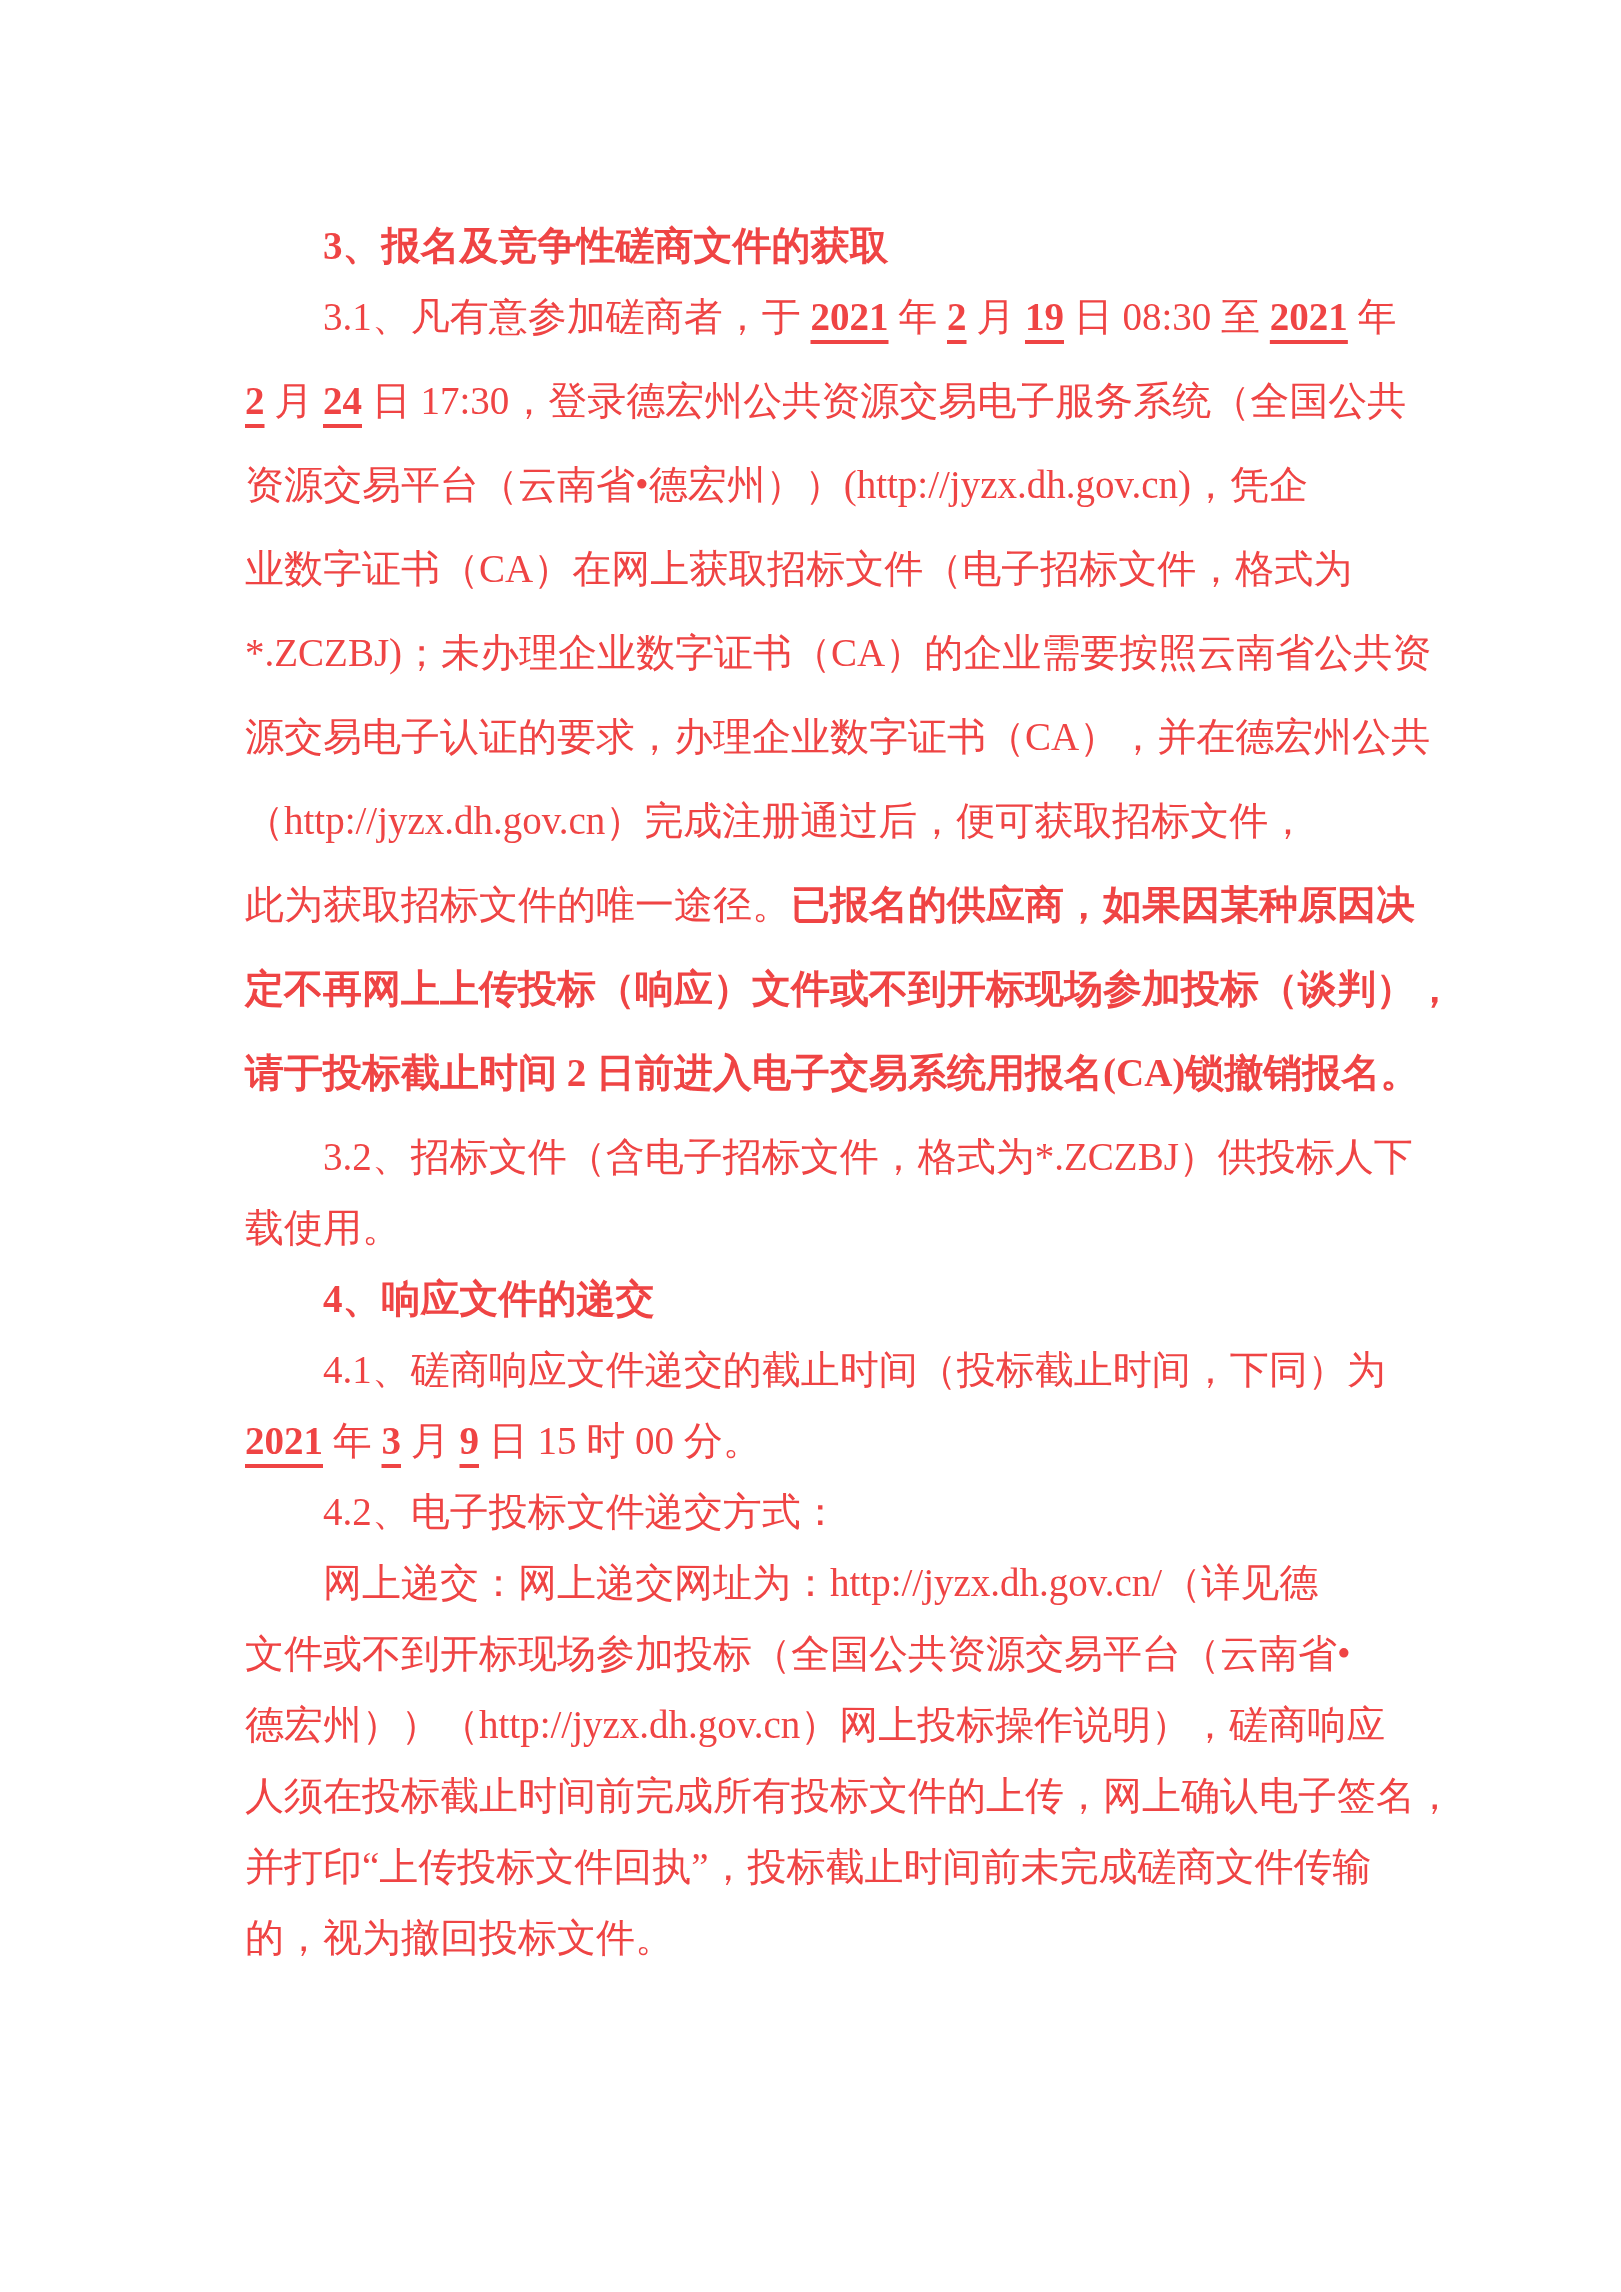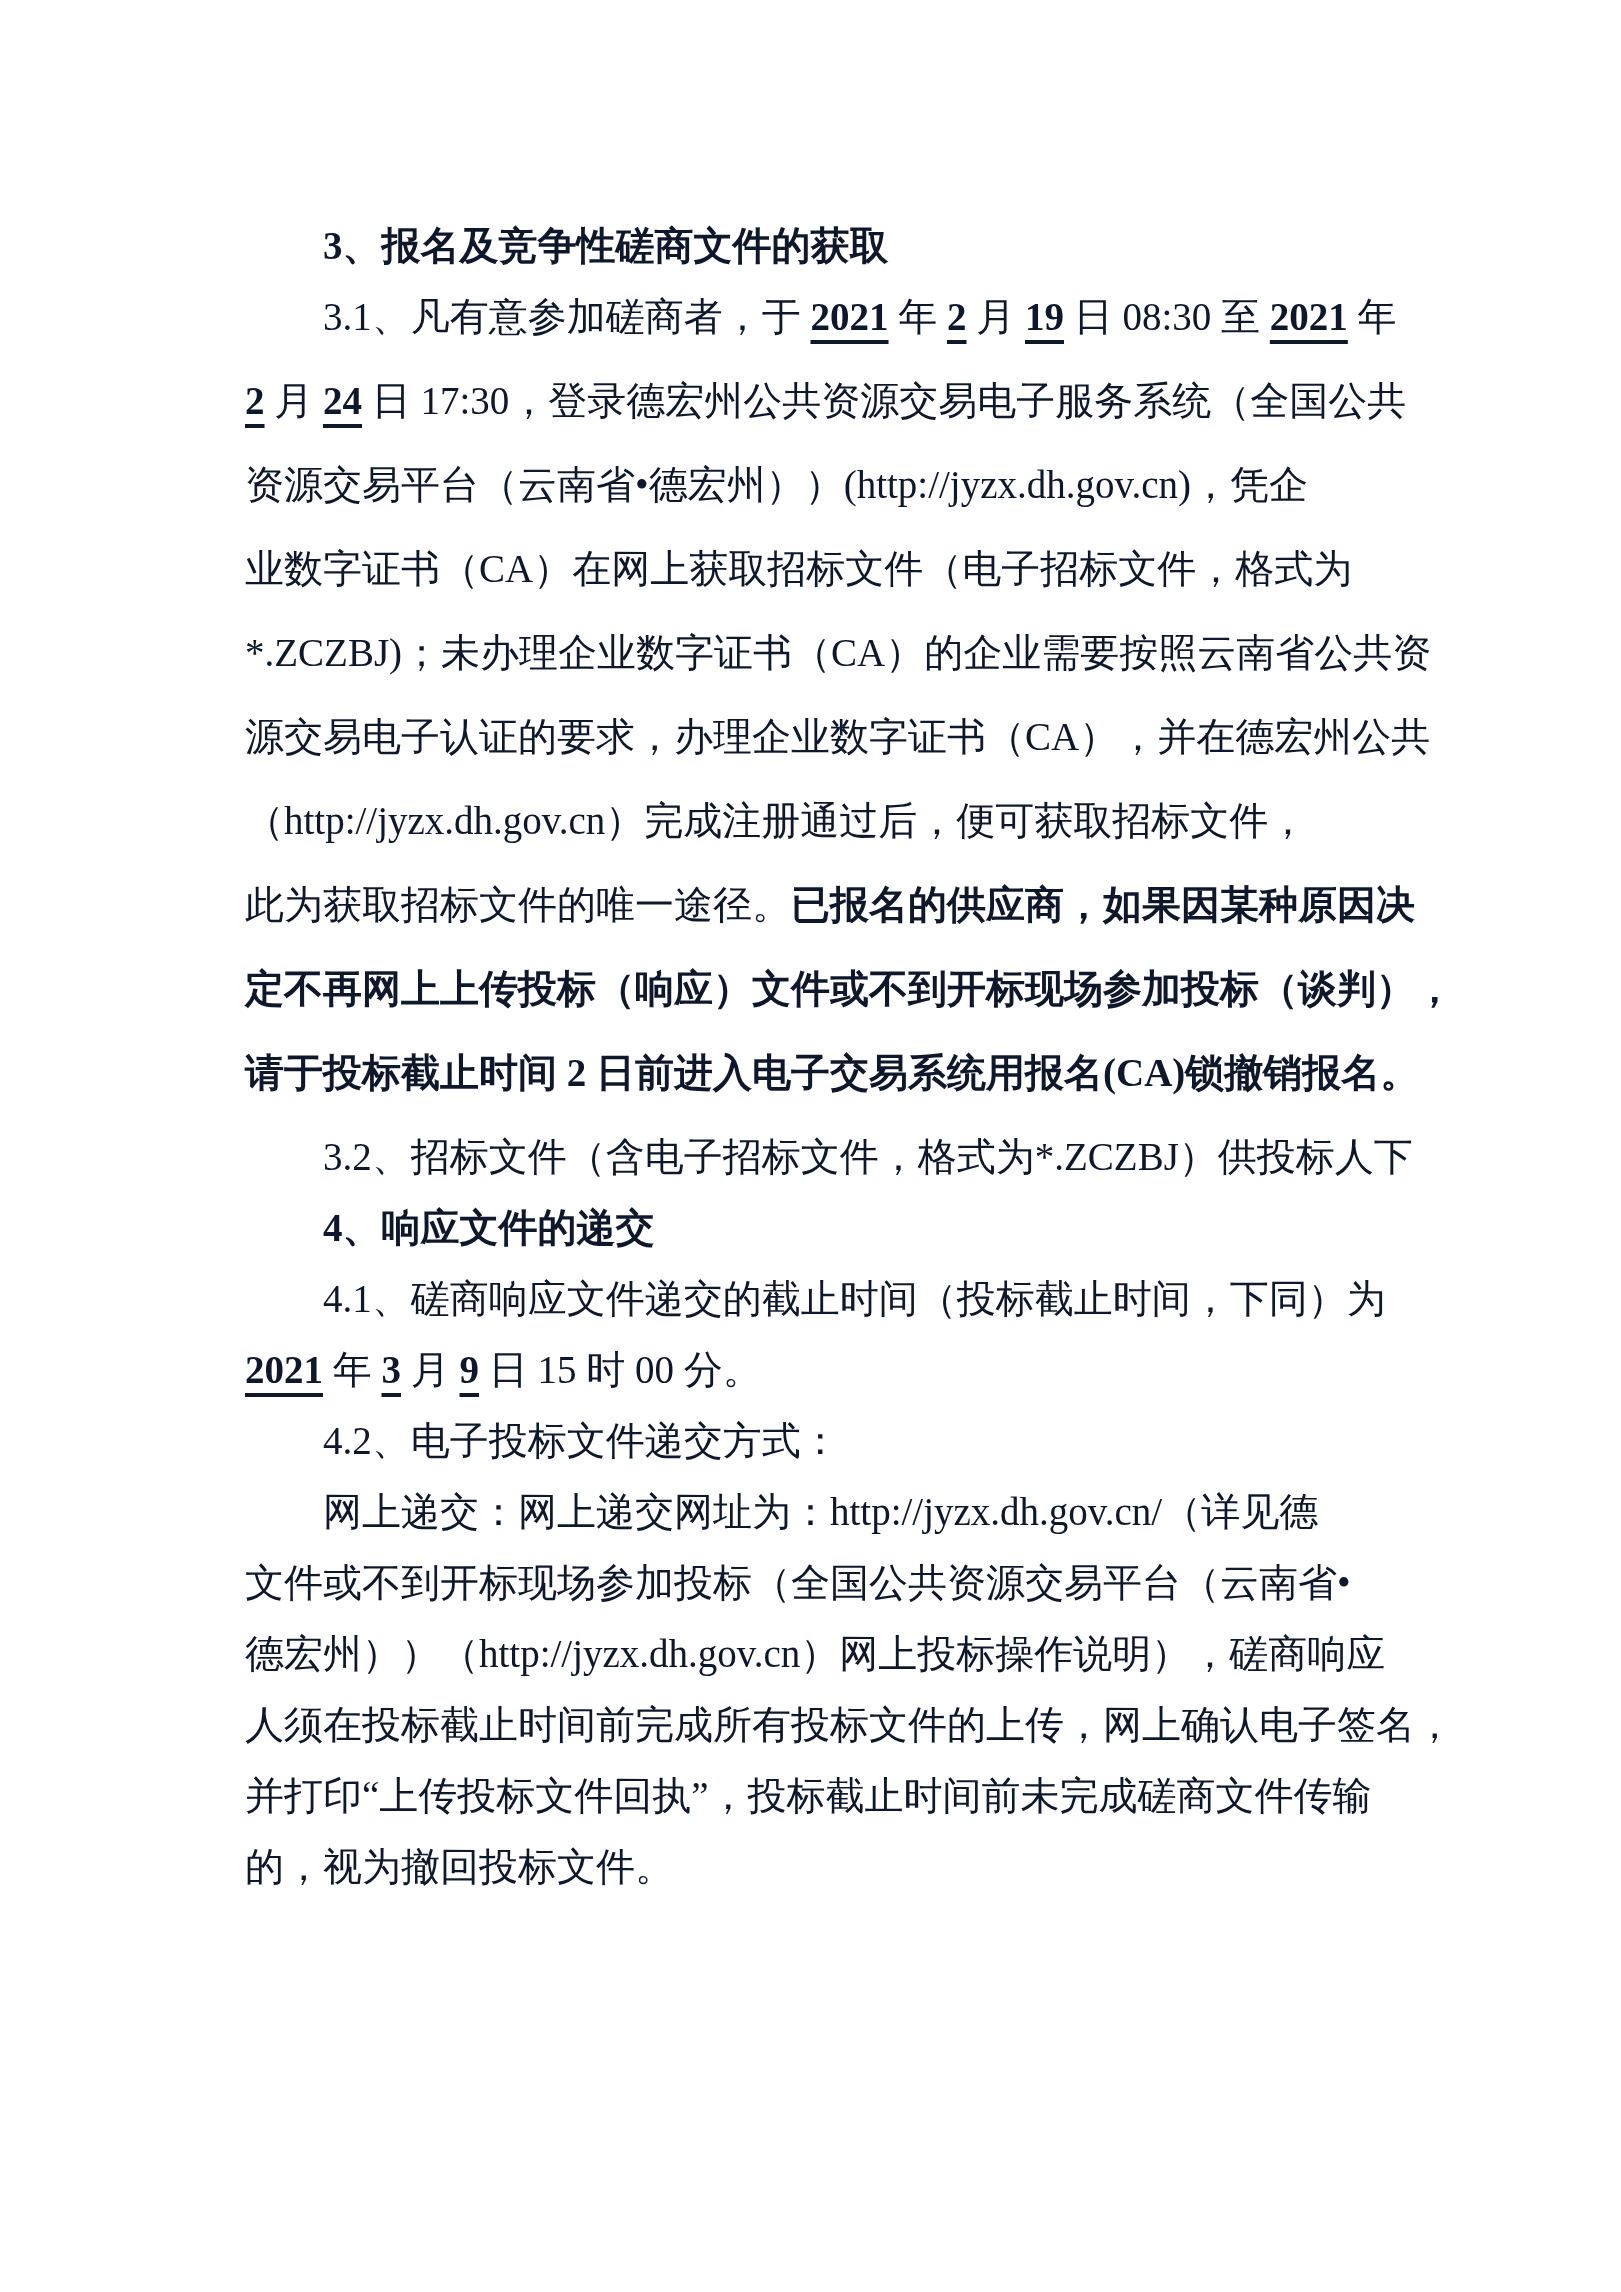--- a/index.html
+++ b/index.html
@@ -1,21 +1,21 @@
 <!DOCTYPE html>
 <html><head>
 <meta charset="utf-8">
 <style>
   html, body { margin: 0; padding: 0; }
   .page {
     position: relative;
     width: 1621px;
     height: 2293px;
     background: #ffffff;
-    color: #0f172a;
+    color: #ef4444;
     font-family: "Liberation Serif", "DejaVu Serif", serif;
     overflow: hidden;
   }
   .content {
     position: absolute;
     left: 245px;
     top: 222px;
     width: 1235px;
   }
   .line {
@@ -45,20 +45,21 @@
       <div class="line wide"><span class="seg u">2</span><span class="seg"> 月 </span><span class="seg u">24</span><span class="seg"> 日 17:30，登录德宏州公共资源交易电子服务系统（全国公共</span></div>
       <div class="line wide"><span class="seg">资源交易平台（云南省•德宏州））(http://jyzx.dh.gov.cn)，凭企</span></div>
       <div class="line wide"><span class="seg">业数字证书（CA）在网上获取招标文件（电子招标文件，格式为</span></div>
       <div class="line wide"><span class="seg">*.ZCZBJ)；未办理企业数字证书（CA）的企业需要按照云南省公共资</span></div>
       <div class="line wide"><span class="seg">源交易电子认证的要求，办理企业数字证书（CA），并在德宏州公共</span></div>
       <div class="line wide"><span class="seg">（http://jyzx.dh.gov.cn）完成注册通过后，便可获取招标文件，</span></div>
       <div class="line wide"><span class="seg">此为获取招标文件的唯一途径。</span><span class="seg b">已报名的供应商，如果因某种原因决</span></div>
       <div class="line wide"><span class="seg b">定不再网上上传投标（响应）文件或不到开标现场参加投标（谈判），</span></div>
       <div class="line wide"><span class="seg b">请于投标截止时间 2 日前进入电子交易系统用报名(CA)锁撤销报名。</span></div>
       <div class="line normal indent"><span class="seg">3.2、招标文件（含电子招标文件，格式为*.ZCZBJ）供投标人下</span></div>
+      <div class="line normal"><span class="seg">载使用。</span></div>
       <div class="line normal indent"><span class="seg b">4、响应文件的递交</span></div>
       <div class="line normal indent"><span class="seg">4.1、磋商响应文件递交的截止时间（投标截止时间，下同）为</span></div>
       <div class="line normal"><span class="seg u">2021</span><span class="seg"> 年 </span><span class="seg u">3</span><span class="seg"> 月 </span><span class="seg u">9</span><span class="seg"> 日 15 时 00 分。</span></div>
       <div class="line normal indent"><span class="seg">4.2、电子投标文件递交方式：</span></div>
       <div class="line normal indent"><span class="seg">网上递交：网上递交网址为：http://jyzx.dh.gov.cn/（详见德</span></div>
       <div class="line normal"><span class="seg">文件或不到开标现场参加投标（全国公共资源交易平台（云南省•</span></div>
       <div class="line normal"><span class="seg">德宏州））（http://jyzx.dh.gov.cn）网上投标操作说明），磋商响应</span></div>
       <div class="line normal"><span class="seg">人须在投标截止时间前完成所有投标文件的上传，网上确认电子签名，</span></div>
       <div class="line normal"><span class="seg">并打印“上传投标文件回执”，投标截止时间前未完成磋商文件传输</span></div>
       <div class="line normal"><span class="seg">的，视为撤回投标文件。</span></div>

